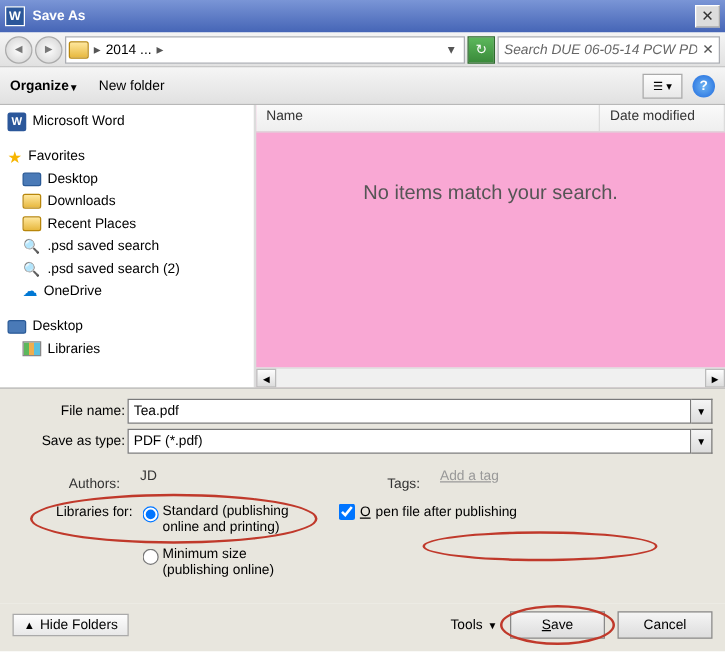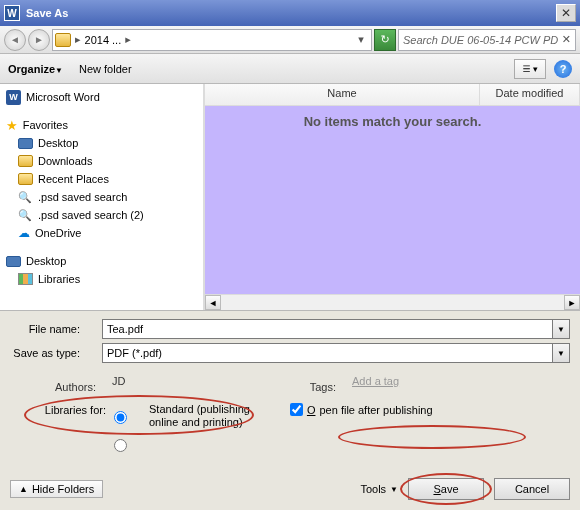--- a/index.html
+++ b/index.html
@@ -33,47 +33,47 @@
   .tree-item { display: flex; align-items: center; gap: 5px; padding: 2px 4px 2px 18px; cursor: pointer; white-space: nowrap; font-size: 11px; height: 18px; }
   .tree-item.lvl0 { padding-left: 6px; }
   .icon-word { width: 15px; height: 15px; background: #2b579a; color: #fff; font-size: 9px; font-weight: bold; display: flex; align-items: center; justify-content: center; border-radius: 2px; }
   .icon-star { color: #f7b500; font-size: 13px; }
   .icon-folder { width: 15px; height: 12px; background: linear-gradient(#ffe79c,#e7b83f); border: 1px solid #b8860b; border-radius: 2px; }
   .icon-search { width: 15px; height: 15px; display: flex; align-items: center; justify-content: center; color: #4a7ab7; font-size: 11px; }
   .icon-cloud { color: #0078d4; font-size: 12px; }
   .icon-desktop { width: 15px; height: 11px; background: #4a7ab7; border: 1px solid #2a5a97; border-radius: 2px; }
   .icon-lib { width: 15px; height: 12px; background: linear-gradient(90deg,#5cb85c 33%,#f0ad4e 33%,#f0ad4e 66%,#5bc0de 66%); border: 1px solid #888; }
   
-  .filelist { flex: 1; background: #c4b5fd; display: flex; flex-direction: column; border-left: 1px solid #dcdcdc; text-align: center; }
+  .filelist { flex: 1; background: #f9a8d4; display: flex; flex-direction: column; border-left: 1px solid #dcdcdc; }
   .filelist-header { height: 22px; background: linear-gradient(#fafafa,#eee); border-bottom: 1px solid #dcdcdc; display: flex; font-size: 11px; }
   .col { padding: 3px 8px; border-right: 1px solid #dcdcdc; color: #333; }
   .col.name { flex: 1; }
   .col.date { width: 100px; }
-  .filelist-body { flex: 1; display: flex; align-items: flex-start; justify-content: center; padding-top: 8px; color: #555; font-size: 13px; font-weight: bold; }
+  .filelist-body { flex: 1; display: flex; align-items: flex-start; justify-content: center; padding-top: 40px; color: #555; font-size: 16px; }
   .bottom-scroll { height: 16px; background: #f0f0f0; border-top: 1px solid #dcdcdc; display: flex; }
   .bottom-scroll .track { flex: 1; }
   .bottom-scroll .arrow { width: 16px; border: 1px solid #bbb; background: linear-gradient(#fdfdfd,#ddd); display: flex; align-items:center; justify-content:center; font-size: 9px; cursor: pointer; }
   
   .form-area { background: #e8e6de; border-top: 1px solid #b8b8b8; padding: 8px 10px 8px 10px; position: relative; }
   .form-row { display: flex; align-items: center; margin-bottom: 4px; }
-  .form-row label { width: 92px; text-align: right; padding-right: 22px; font-size: 11px; }
+  .form-row label { width: 92px; text-align: right; padding-right: 2px; font-size: 11px; }
   .form-row .combo { flex: 1; display: flex; }
   .form-row input[type=text].field, .form-row .sel { flex: 1; height: 20px; border: 1px solid #7a7a7a; background: #fff; padding: 0 4px; font-size: 11px; }
   .dd-btn { width: 17px; height: 20px; border: 1px solid #7a7a7a; border-left: none; background: linear-gradient(#f5f5f5,#ddd); display: flex; align-items:center; justify-content:center; font-size: 8px; cursor: pointer; }
   
   .meta-row { display: flex; align-items: center; margin: 6px 0 10px 0; gap: 10px; }
   .meta-row label { text-align: right; padding-right: 6px; font-size: 11px; color: #333; margin-top: 12px; }
   .meta-row .val { font-size: 11px; color: #333; }
   .meta-row .placeholder { color: #999; text-decoration: underline; }
   
   .opt-area { display: flex; gap: 30px; position: relative; margin-bottom: 12px; }
   .opt-left { display: flex; gap: 8px; padding-left: 24px; }
   .opt-left .lbl { width: 72px; text-align: right; font-size: 11px; padding-top: 1px; }
   .radios { display: flex; flex-direction: column; gap: 8px; }
-  .radio-item { display: flex; gap: 22px; font-size: 11px; align-items: center; }
+  .radio-item { display: flex; gap: 3px; font-size: 11px; align-items: flex-start; }
   .radio-item input { margin-top: 2px; }
   .radio-item .rl { line-height: 13px; }
   .opt-right { flex: 1; display: flex; flex-direction: column; gap: 6px; align-items: flex-start; padding-left: 10px; }
   .btn { height: 22px; min-width: 76px; padding: 0 16px; background: linear-gradient(#f5f5f5,#ddd); border: 1px solid #888; font-size: 11px; cursor: pointer; }
   .chk { display: flex; align-items: center; gap: 4px; font-size: 11px; }
   
   .footer { display: flex; align-items: center; gap: 10px; padding: 6px 10px 10px 10px; background: #e8e6de; }
   .hide-folders { display: flex; align-items: center; gap: 4px; border: 1px solid #aaa; background: linear-gradient(#fdfdfd,#e8e8e8); padding: 2px 8px; cursor: pointer; font-size: 11px; }
   .footer .spacer { flex: 1; }
   .footer .tools { display: flex; align-items: center; gap: 4px; font-size: 11px; cursor: pointer; }
@@ -208,20 +208,24 @@
       <div class="radios">
         <label class="radio-item">
           <input type="radio" name="opt" checked="" style="">
           <span class="rl">
             <span>Standard (publishing</span><br>
             <span>online and printing)</span>
           </span>
         </label>
         <label class="radio-item">
           <input type="radio" name="opt" style="">
+          <span class="rl">
+            <span>Minimum size</span><br>
+            <span>(publishing online)</span>
+          </span>
         </label>
       </div>
     </div>
     <div class="opt-right">
       <label class="chk">
         <input type="checkbox" checked="" style="">
         <span style="text-decoration:underline">O</span>
           <span>pen file after publishing</span>
       </label>
     </div>

